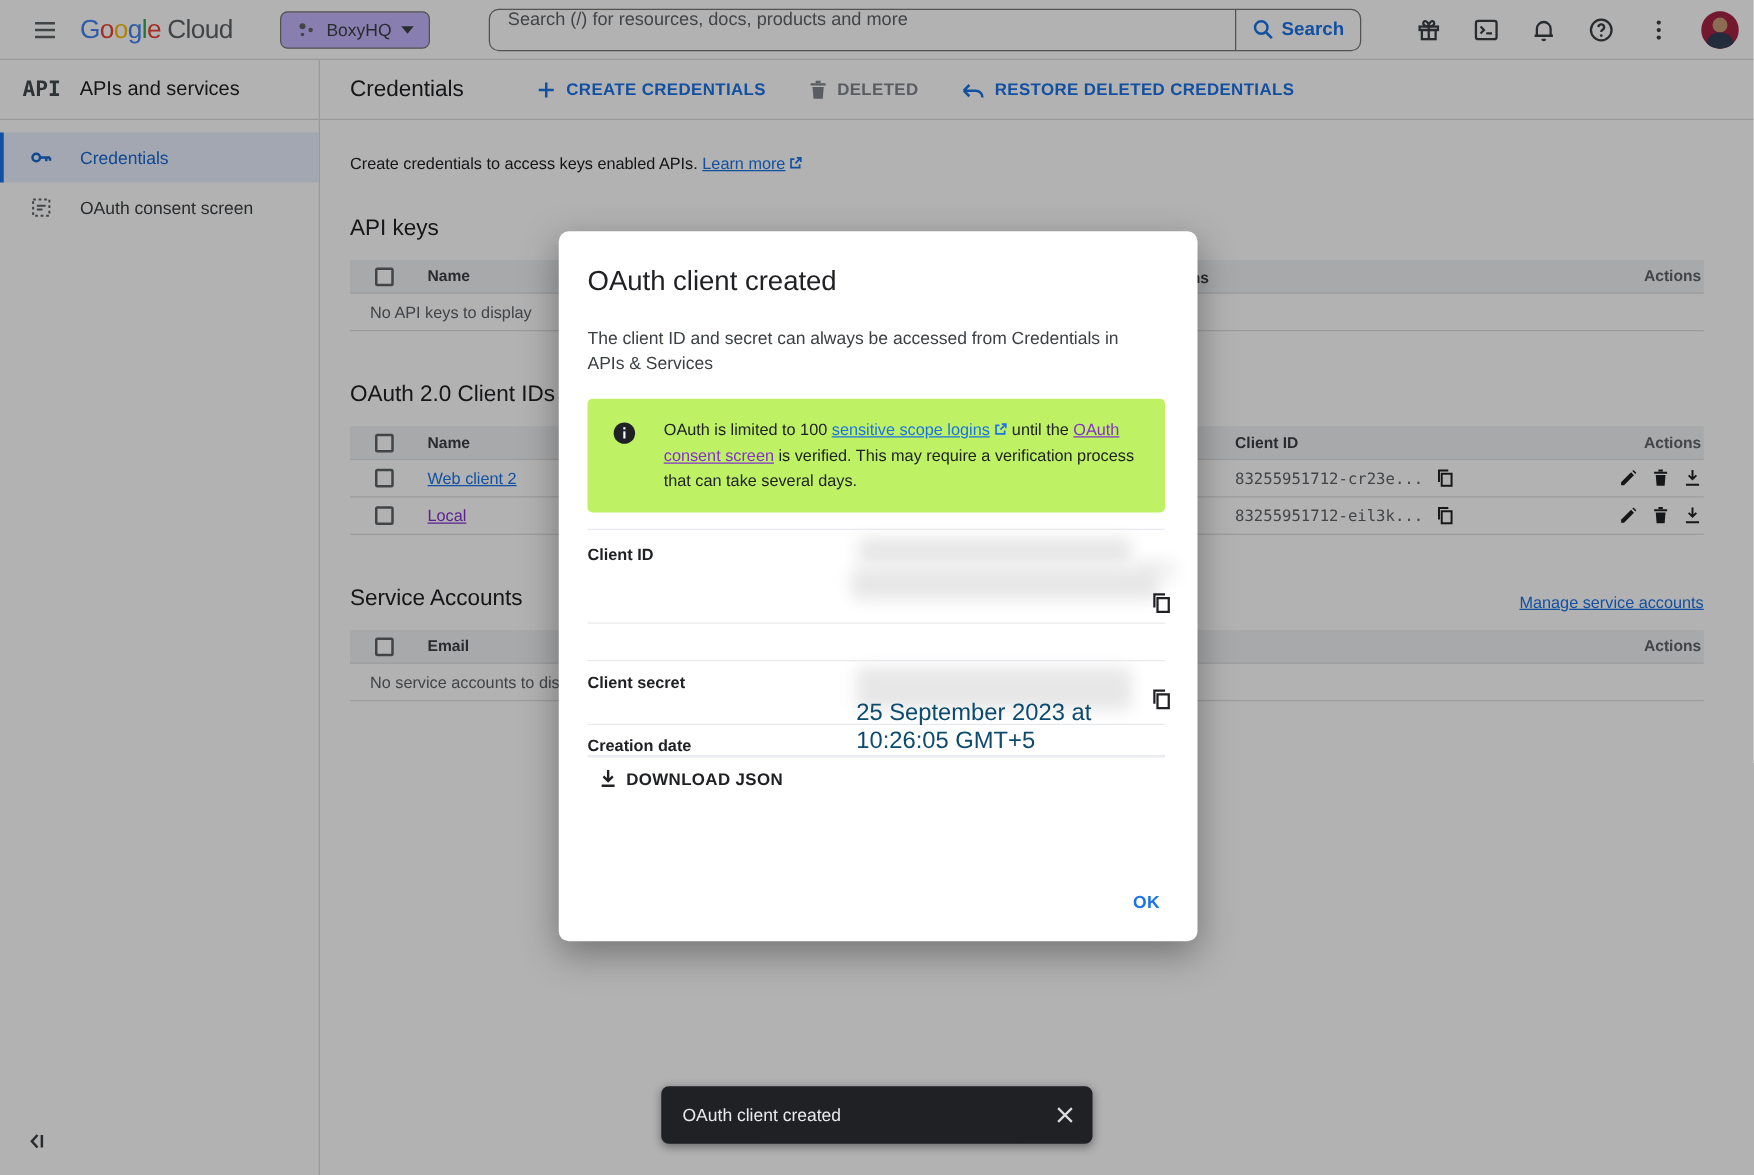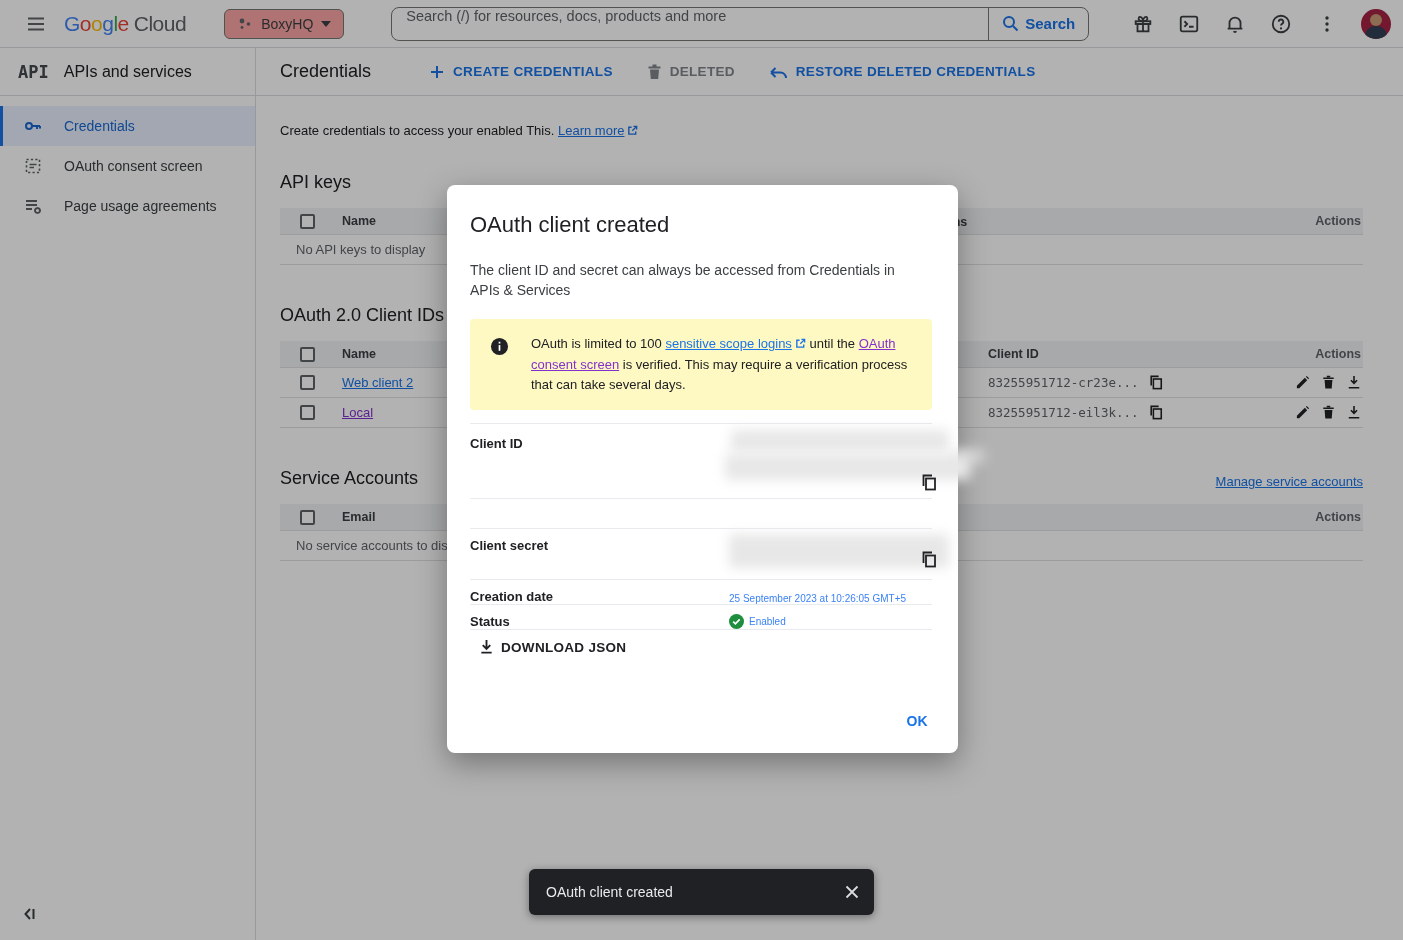--- a/index.html
+++ b/index.html
@@ -5,21 +5,21 @@
   * { margin:0; padding:0; box-sizing:border-box; }
   html,body { width:1403px; height:940px; overflow:hidden; }
   body { font-family:"Liberation Sans", sans-serif; background:#fff; position:relative; color:#202124; }
 
   
   .topbar { height:48px; display:flex; align-items:center; background:#fff; border-bottom:1px solid #dadce0; padding:0 12px 0 16px; position:relative; z-index:1; }
   .hamburger { width:40px; height:40px; display:flex; align-items:center; justify-content:center; border-radius:50%; cursor:pointer; }
   .logo { display:flex; align-items:baseline; margin-left:8px; font-size:21px; letter-spacing:-0.5px; }
   .logo .l-blue{color:#4285F4}.logo .l-red{color:#EA4335}.logo .l-yellow{color:#FBBC05}.logo .l-green{color:#34A853}
   .logo .cloud { color:#5f6368; margin-left:5px; font-size:21px; }
-  .project-btn { margin-left:38px; height:30px; border:1px solid #747775; border-radius:6px; display:flex; align-items:center; gap:8px; padding:0 12px; font-size:14px; color:#3c4043; cursor:pointer; background:#fca5a5; }
+  .project-btn { margin-left:38px; height:30px; border:1px solid #747775; border-radius:6px; display:flex; align-items:center; gap:8px; padding:0 12px; font-size:14px; color:#3c4043; cursor:pointer; background:#c4b5fd; }
   .caret { width:0;height:0;border-left:5px solid transparent;border-right:5px solid transparent;border-top:6px solid #3c4043; }
   .searchbar { margin-left:47px; width:698px; height:34px; border:1px solid #747775; border-radius:8px; display:flex; align-items:flex-start; overflow:hidden; background:#fff; }
   .searchbar input { flex:1; border:none; outline:none; font-size:14.5px; padding:0 14px; color:#3c4043; font-family:"Liberation Sans",sans-serif; background:transparent; }
   .searchbar input::placeholder { color:#5f6368; }
   .search-go { width:100px; height:100%; border-left:1px solid #747775; display:flex; align-items:center; justify-content:center; gap:6px; color:#1a73e8; font-size:15px; font-weight:700; cursor:pointer; }
   .top-icons { margin-left:auto; display:flex; align-items:center; gap:22px; }
   .tico { width:24px; height:24px; display:flex; align-items:center; justify-content:center; cursor:pointer; }
   .avatar { width:30px; height:30px; border-radius:50%; overflow:hidden; background:#a52343; cursor:pointer; position:relative; }
   .avatar .head{position:absolute;left:9px;top:5px;width:12px;height:12px;border-radius:50%;background:#c99b76;}
   .avatar .body{position:absolute;left:4px;top:17px;width:22px;height:14px;border-radius:10px 10px 0 0;background:#333f55;}
@@ -64,28 +64,28 @@
   .row-actions { width:90px; flex:none; display:flex; justify-content:flex-end; gap:12px; padding-right:2px; }
   .empty-cell { padding-left:16px; color:#5f6368; }
   .abs-col { position:absolute; left:615px; top:0; height:27px; display:flex; align-items:center; }
   .iconbtn { background:none; border:none; cursor:pointer; padding:0; display:flex; align-items:center; }
 
   
   .overlay { position:absolute; inset:0; background:rgba(0,0,0,0.30); z-index:50; }
   .modal { position:absolute; left:447px; top:185px; width:511px; height:568px; background:#fff; border-radius:8px; box-shadow:0 10px 30px rgba(0,0,0,.35); z-index:60; padding:27px 26px 0 23px; }
   .modal h1 { font-size:22px; font-weight:400; color:#202124; }
   .modal .sub { font-size:14px; color:#3c4043; line-height:20px; margin-top:22px; width:450px; }
-  .notice { margin-top:19px; background:#fef9c3; border-radius:4px; padding:15px 18px 15px 20px; display:flex; gap:22px; }
+  .notice { margin-top:19px; background:#bef264; border-radius:4px; padding:15px 18px 15px 20px; display:flex; gap:22px; }
   .info-ico { flex:none; margin-top:3px; }
   .notice .ntext { font-size:13px; line-height:20px; color:#202124; }
   .kv { margin-top:13px; }
   .hr { border-top:1px solid #e8eaed; }
   .kv-row { display:flex; }
   .kv-label { width:215px; flex:none; font-size:13px; font-weight:700; color:#202124; }
-  .kv-val { flex:1; position:relative; font-size:10px; color:#3b82f6;margin-left:44px; }
+  .kv-val { flex:1; position:relative; font-size:19px; color:#0c4a6e; }
   .r-cid { height:74px; } .r-cid .kv-label { padding-top:12px; }
   .spacer { height:29px; }
   .r-sec { height:50px; } .r-sec .kv-label { padding-top:9px; }
   .r-sm { height:24px; align-items:flex-end; }
   .blob { position:absolute; background:#e7e7e7; filter:blur(6px); border-radius:4px; }
   .copybtn { position:absolute; right:-5px; cursor:pointer; background:none; border:none; padding:0; }
   .status-val { display:flex; align-items:center; gap:5px; }
   .dl-btn { margin-top:9px; margin-left:9px; display:flex; align-items:center; gap:7px; font-size:13.5px; font-weight:700; letter-spacing:.3px; color:#202124; background:none; border:none; cursor:pointer; font-family:"Liberation Sans",sans-serif; }
   .ok-btn { position:absolute; right:18px; bottom:16px; color:#1a73e8; font-size:14px; font-weight:700; letter-spacing:.3px; background:none; border:none; cursor:pointer; padding:8px 12px; font-family:"Liberation Sans",sans-serif; }
 
@@ -188,30 +188,20 @@
         <span>Credentials</span>
       </div>
       <div class="nav-item">
         <span class="nico">
           <svg width="18" height="18" viewBox="0 0 18 18" fill="none" stroke="#5f6368" stroke-width="1.6">
               <rect x="2.5" y="2.5" width="13" height="13" stroke-dasharray="2.2 2.2"></rect>
               <path d="M5.5 7.5h7M5.5 10.5h4.5"></path>
             </svg>
         </span>
         <span>OAuth consent screen</span>
-      </div>
-      <div class="nav-item">
-        <span class="nico">
-          <svg width="18" height="18" viewBox="0 0 18 18" fill="none" stroke="#5f6368" stroke-width="1.8">
-              <path d="M2 4h11M2 8h11M2 12h6"></path>
-              <circle cx="13.5" cy="13.5" r="2.4"></circle>
-              <path d="M13.5 10.4v1M13.5 15.6v1M10.4 13.5h1M15.6 13.5h1"></path>
-            </svg>
-        </span>
-        <span>Page usage agreements</span>
       </div>
     </div>
     <div class="collapse-btn">
       <svg width="16" height="16" viewBox="0 0 16 16" fill="none" stroke="#3c4043" stroke-width="2">
           <path d="M8 3L3.5 8 8 13M11.5 3v10"></path>
         </svg>
     </div>
   </div>
 
   <div class="main">
@@ -235,21 +225,21 @@
           <svg width="19" height="16" viewBox="0 0 19 16" fill="none">
               <path d="M2 8.5L6.5 4M2 8.5l4.5 4.5M2 8.5h9.5a5.5 5.5 0 0 1 5.5 5.5" stroke="#1a73e8" stroke-width="2"></path>
             </svg>
           <span>RESTORE DELETED CREDENTIALS</span>
         </button>
       </div>
     </div>
 
     <div class="content">
       <div class="intro">
-        <span>Create credentials to access your enabled This.</span>
+        <span>Create credentials to access keys enabled APIs.</span>
         <a class="lnk">Learn more</a><span class="ext"><svg width="11" height="11" viewBox="0 0 12 12" fill="none" stroke="#1a73e8" stroke-width="1.5">
               <path d="M5 2.5H2v7.5h7.5V7M7 1.5h3.5V5M10.5 1.5L5.8 6.2"></path>
             </svg></span>
       </div>
 
       <div class="section-title">API keys</div>
       <div class="tbl">
         <div class="thead">
           <div class="c-check">
               <span class="cb"></span>
@@ -408,32 +398,20 @@
               <path d="M2.5 12V1.5H11"></path>
             </svg></button>
       </div>
     </div>
     <div class="hr"></div>
     <div class="kv-row r-sm">
       <div class="kv-label">Creation date</div>
       <div class="kv-val">25 September 2023 at 10:26:05 GMT+5</div>
     </div>
     <div class="hr"></div>
-    <div class="kv-row r-sm">
-      <div class="kv-label">Status</div>
-      <div class="kv-val status-val">
-        <span style="display:inline-flex;">
-            <svg width="15" height="15" viewBox="0 0 16 16">
-              <circle cx="8" cy="8" r="8" fill="#1e8e3e"></circle>
-              <path d="M4.5 8.2l2.3 2.3 4.6-4.8" stroke="#fff" stroke-width="1.8" fill="none"></path>
-            </svg>
-          </span>
-        <span>Enabled</span>
-      </div>
-    </div>
     <div class="hr"></div>
   </div>
 
   <button class="dl-btn">
     <svg width="15" height="16" viewBox="0 0 16 17" fill="none" stroke="#202124" stroke-width="2">
         <path d="M8 1v9M4 6.5L8 10.5 12 6.5M2.5 14.5h11"></path>
       </svg>
     <span>DOWNLOAD JSON</span>
   </button>
 

